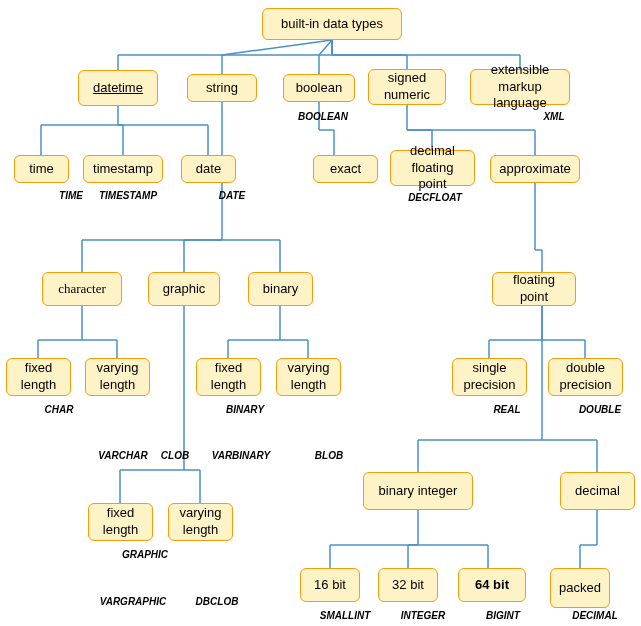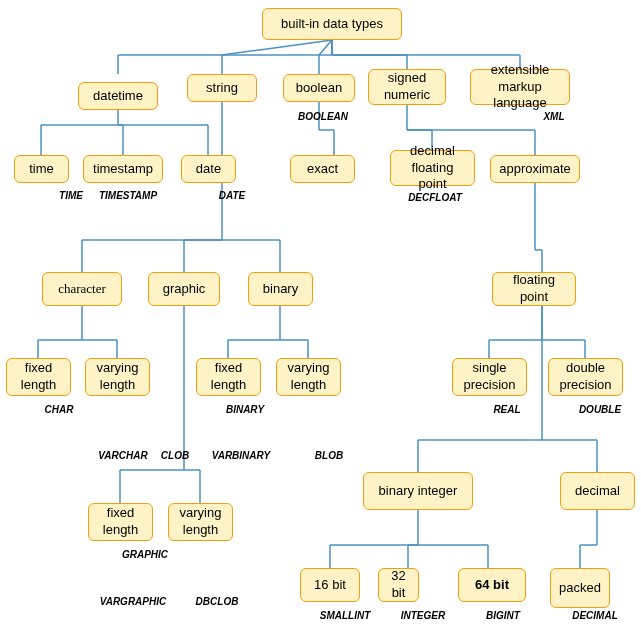--- a/index.html
+++ b/index.html
@@ -149,31 +149,31 @@
     <line x1="418" y1="545" x2="488" y2="545"></line>
       <line x1="488" y1="545" x2="488" y2="568"></line>
 
     <line x1="597" y1="510" x2="597" y2="545"></line>
       <line x1="597" y1="545" x2="580" y2="545"></line>
       <line x1="580" y1="545" x2="580" y2="568"></line>
   </svg>
 
   <div id="nodes-container">
       <div class="node" style="left: 262px; top: 8px; width: 140px; height: 32px;">built-in data types</div>
-      <div class="node" style="left: 78px; top: 82px; width: 80px; height: 28px;">datetime</div>
+      <div class="node" style="left: 78px; top: 70px; width: 80px; height: 36px; text-decoration: underline;">datetime</div>
       <div class="node" style="left: 187px; top: 74px; width: 70px; height: 28px;">string</div>
       <div class="node" style="left: 283px; top: 74px; width: 72px; height: 28px;">boolean</div>
       <div class="node" style="left: 368px; top: 69px; width: 78px; height: 36px;">signed
 numeric</div>
       <div class="node" style="left: 470px; top: 69px; width: 100px; height: 36px;">extensible
 markup language</div>
       <div class="node" style="left: 14px; top: 155px; width: 55px; height: 28px;">time</div>
       <div class="node" style="left: 83px; top: 155px; width: 80px; height: 28px;">timestamp</div>
       <div class="node" style="left: 181px; top: 155px; width: 55px; height: 28px;">date</div>
-      <div class="node" style="left: 290px; top: 155px; width: 65px; height: 28px;">exact</div>
+      <div class="node" style="left: 313px; top: 155px; width: 65px; height: 28px;">exact</div>
       <div class="node" style="left: 390px; top: 150px; width: 85px; height: 36px;">decimal
 floating point</div>
       <div class="node" style="left: 490px; top: 155px; width: 90px; height: 28px;">approximate</div>
       <div class="node" style="left: 42px; top: 272px; width: 80px; height: 34px; font-family: Liberation Serif, serif;">character</div>
       <div class="node" style="left: 148px; top: 272px; width: 72px; height: 34px;">graphic</div>
       <div class="node" style="left: 248px; top: 272px; width: 65px; height: 34px;">binary</div>
       <div class="node" style="left: 492px; top: 272px; width: 84px; height: 34px;">floating point</div>
       <div class="node" style="left: 6px; top: 358px; width: 65px; height: 38px;">fixed
 length</div>
       <div class="node" style="left: 85px; top: 358px; width: 65px; height: 38px;">varying
@@ -186,21 +186,21 @@
 precision</div>
       <div class="node" style="left: 548px; top: 358px; width: 75px; height: 38px;">double
 precision</div>
       <div class="node" style="left: 88px; top: 503px; width: 65px; height: 38px;">fixed
 length</div>
       <div class="node" style="left: 168px; top: 503px; width: 65px; height: 38px;">varying
 length</div>
       <div class="node" style="left: 363px; top: 472px; width: 110px; height: 38px;">binary integer</div>
       <div class="node" style="left: 560px; top: 472px; width: 75px; height: 38px;">decimal</div>
       <div class="node" style="left: 300px; top: 568px; width: 60px; height: 34px;">16 bit</div>
-      <div class="node" style="left: 378px; top: 568px; width: 41px; height: 34px;">32 bit</div>
+      <div class="node" style="left: 378px; top: 568px; width: 60px; height: 34px;">32 bit</div>
       <div class="node" style="left: 458px; top: 568px; width: 68px; height: 34px; font-weight: bold;">64 bit</div>
       <div class="node" style="left: 550px; top: 568px; width: 60px; height: 40px;">packed</div>
     </div>
   <div id="labels-container">
       <div class="label" style="left: 278px; top: 111px; width: 90px;">BOOLEAN</div>
       <div class="label" style="left: 509px; top: 111px; width: 90px;">XML</div>
       <div class="label" style="left: 26px; top: 190px; width: 90px;">TIME</div>
       <div class="label" style="left: 83px; top: 190px; width: 90px;">TIMESTAMP</div>
       <div class="label" style="left: 187px; top: 190px; width: 90px;">DATE</div>
       <div class="label" style="left: 390px; top: 192px; width: 90px;">DECFLOAT</div>

